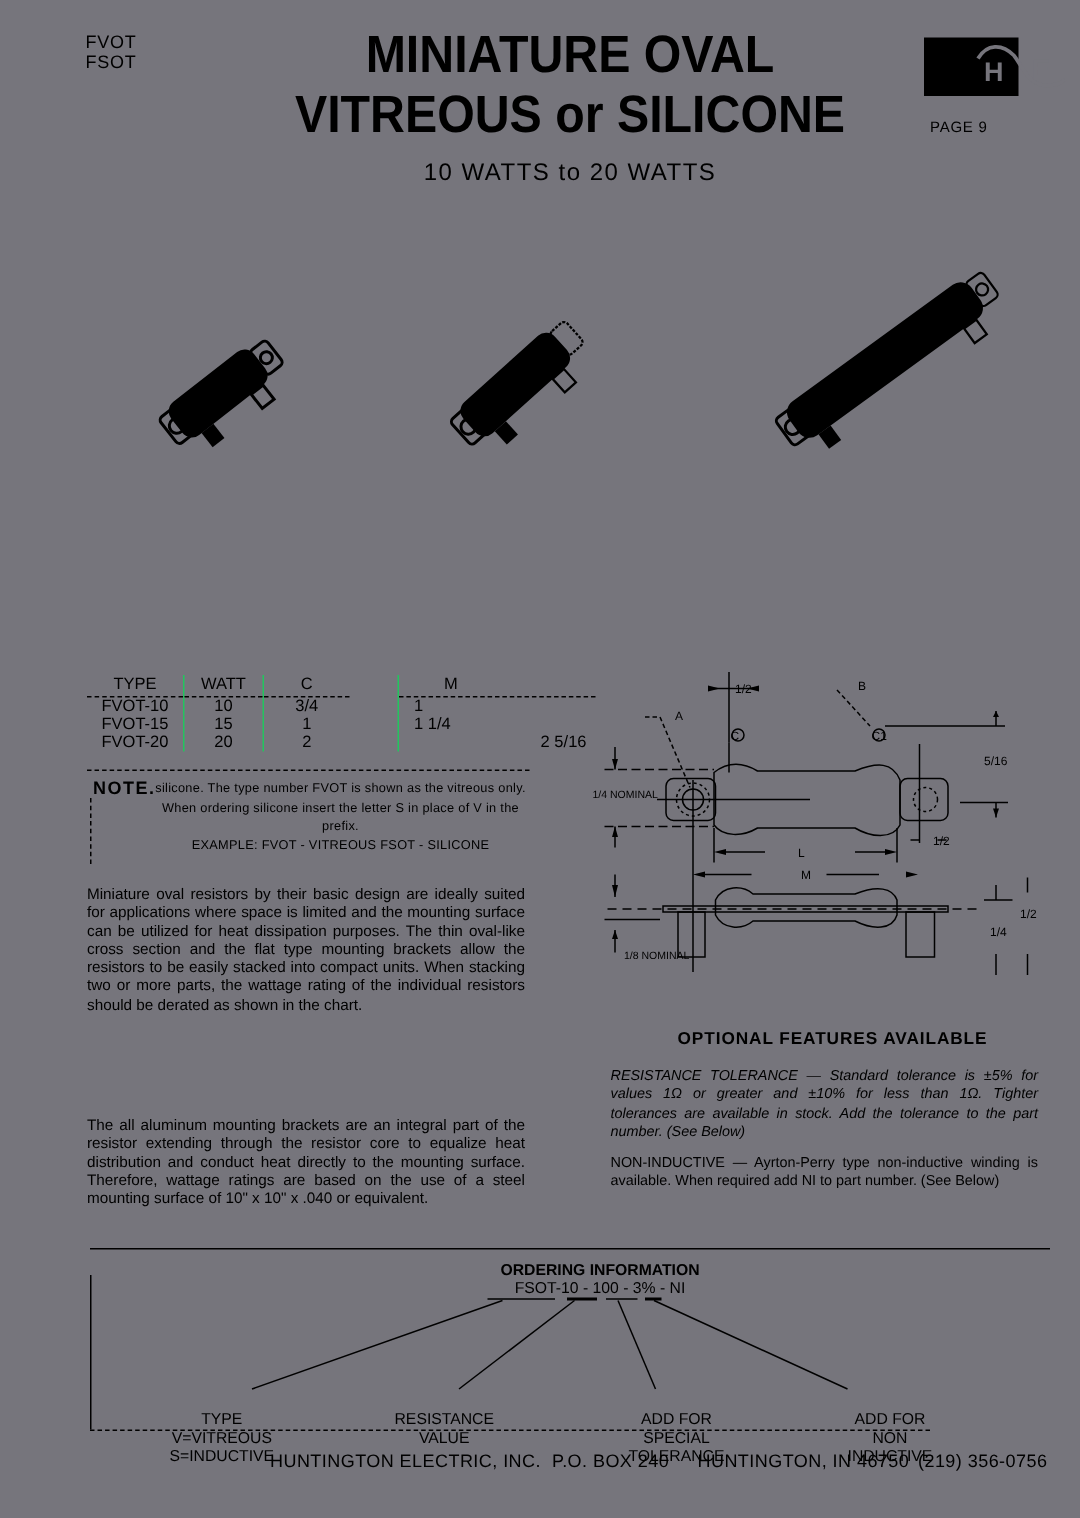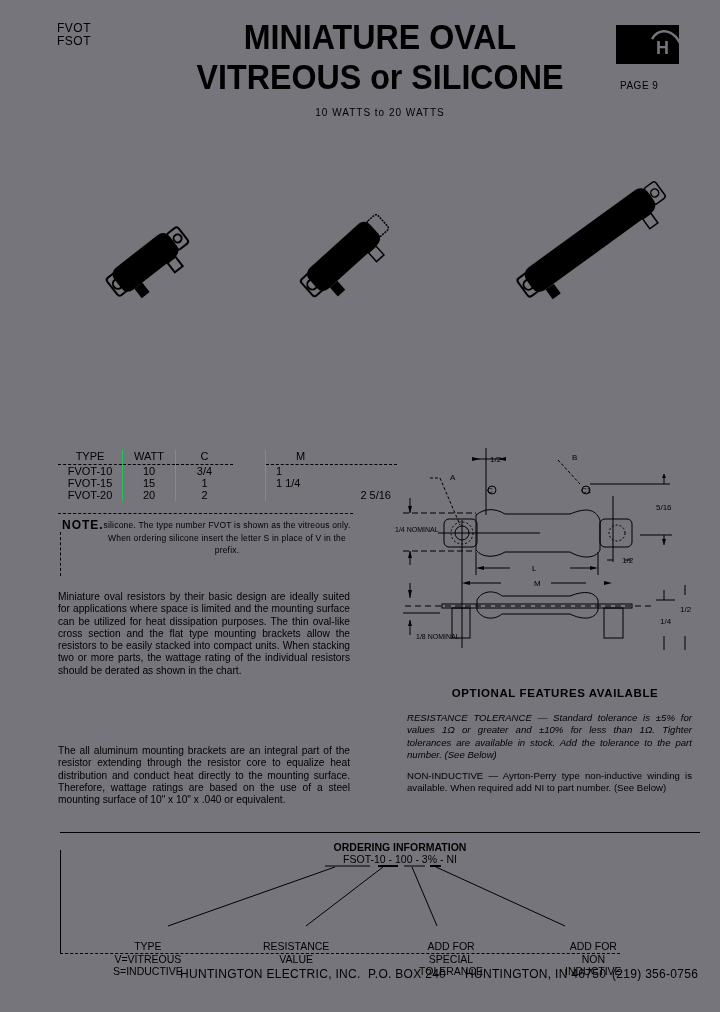--- a/index.html
+++ b/index.html
@@ -2,21 +2,21 @@
 <html><head>
 <meta charset="utf-8">
 <style>
   html,body{margin:0;padding:0;}
   body{width:720px;height:1012px;background:#76757c;position:relative;overflow:hidden;color:#000;font-family:"Liberation Sans",sans-serif;}
   .abs{position:absolute;text-align:center;}
   .codes{left:57px;top:22px;font-size:12px;line-height:13px;letter-spacing:0.5px;}
   .title{left:160px;width:440px;text-align:center;font-weight:bold;font-size:35px;line-height:40px;top:17px;letter-spacing:0px;transform:scaleX(0.92);}
   .logo{left:616px;top:25px;width:63px;height:39px;background:#000;}
   .page{left:620px;top:80px;font-size:10px;letter-spacing:0.5px;}
-  .subtitle{left:260px;width:240px;text-align:center;top:107px;font-size:10px;letter-spacing:1px;}
+  .subtitle{left:260px;width:240px;text-align:center;top:107px;font-size:16px;letter-spacing:1px;}
   table.spec{position:absolute;left:58px;top:450px;border-collapse:collapse;font-size:11px;}
   table.spec td, table.spec th{padding:0 6px;font-weight:normal;text-align:center;line-height:12px;}
   table.spec th{border-bottom:1px dashed #000;padding-bottom:2px;}
   table.spec td.sep, table.spec th.sep{border-left:1px solid #22c55e;}
   .note-label{left:62px;top:518px;font-weight:bold;font-size:12px;letter-spacing:1px;}
   .note-text{left:102px;top:519px;width:250px;font-size:8.5px;line-height:12.5px;letter-spacing:0.2px;}
   .note-bar{left:60px;top:532px;width:1px;height:44px;border-left:1px dashed #000;}
   .para{left:58px;width:292px;font-size:10.2px;line-height:12.3px;text-align:justify;}
   .feat-title{left:400px;width:310px;text-align:center;top:687px;font-weight:bold;font-size:11.5px;letter-spacing:0.6px;}
   .feat{left:407px;width:285px;font-size:9.6px;line-height:12.3px;text-align:justify;}
@@ -117,20 +117,21 @@
   </tbody>
 </table>
 <div class="rule" style="left:58px;top:513px;width:295px;border-top:1px dashed #000;"></div>
 
 <div class="abs note-label">NOTE.</div>
 <div class="abs note-bar"></div>
 <div class="abs note-text">
   <div>silicone. The type number FVOT is shown as the vitreous only.</div>
   <div>When ordering silicone insert the letter S in place of V in the</div>
   <div>prefix.</div>
+  <div>EXAMPLE: FVOT - VITREOUS    FSOT - SILICONE</div>
 </div>
 
 <div class="abs para" style="top:591px;">Miniature oval resistors by their basic design are ideally suited for applications where space is limited and the mounting surface can be utilized for heat dissipation purposes. The thin oval-like cross section and the flat type mounting brackets allow the resistors to be easily stacked into compact units. When stacking two or more parts, the wattage rating of the individual resistors should be derated as shown in the chart.</div>
 <div class="abs para" style="top:745px;">The all aluminum mounting brackets are an integral part of the resistor extending through the resistor core to equalize heat distribution and conduct heat directly to the mounting surface. Therefore, wattage ratings are based on the use of a steel mounting surface of 10" x 10" x .040 or equivalent.</div>
 
 <svg style="left:390px;top:440px;" width="320" height="210" viewBox="0 0 320 210" font-family="Liberation Sans, sans-serif" font-size="8">
   <g stroke="#000" fill="none" stroke-width="1">
 
     <path d="M86 75 C 95 68, 105 68, 115 74 L 180 74 C 195 68, 205 68, 210 80 L 210 110 C 205 120, 190 118, 180 112 L 115 112 C 105 118, 92 118, 86 110 Z"></path>
 

